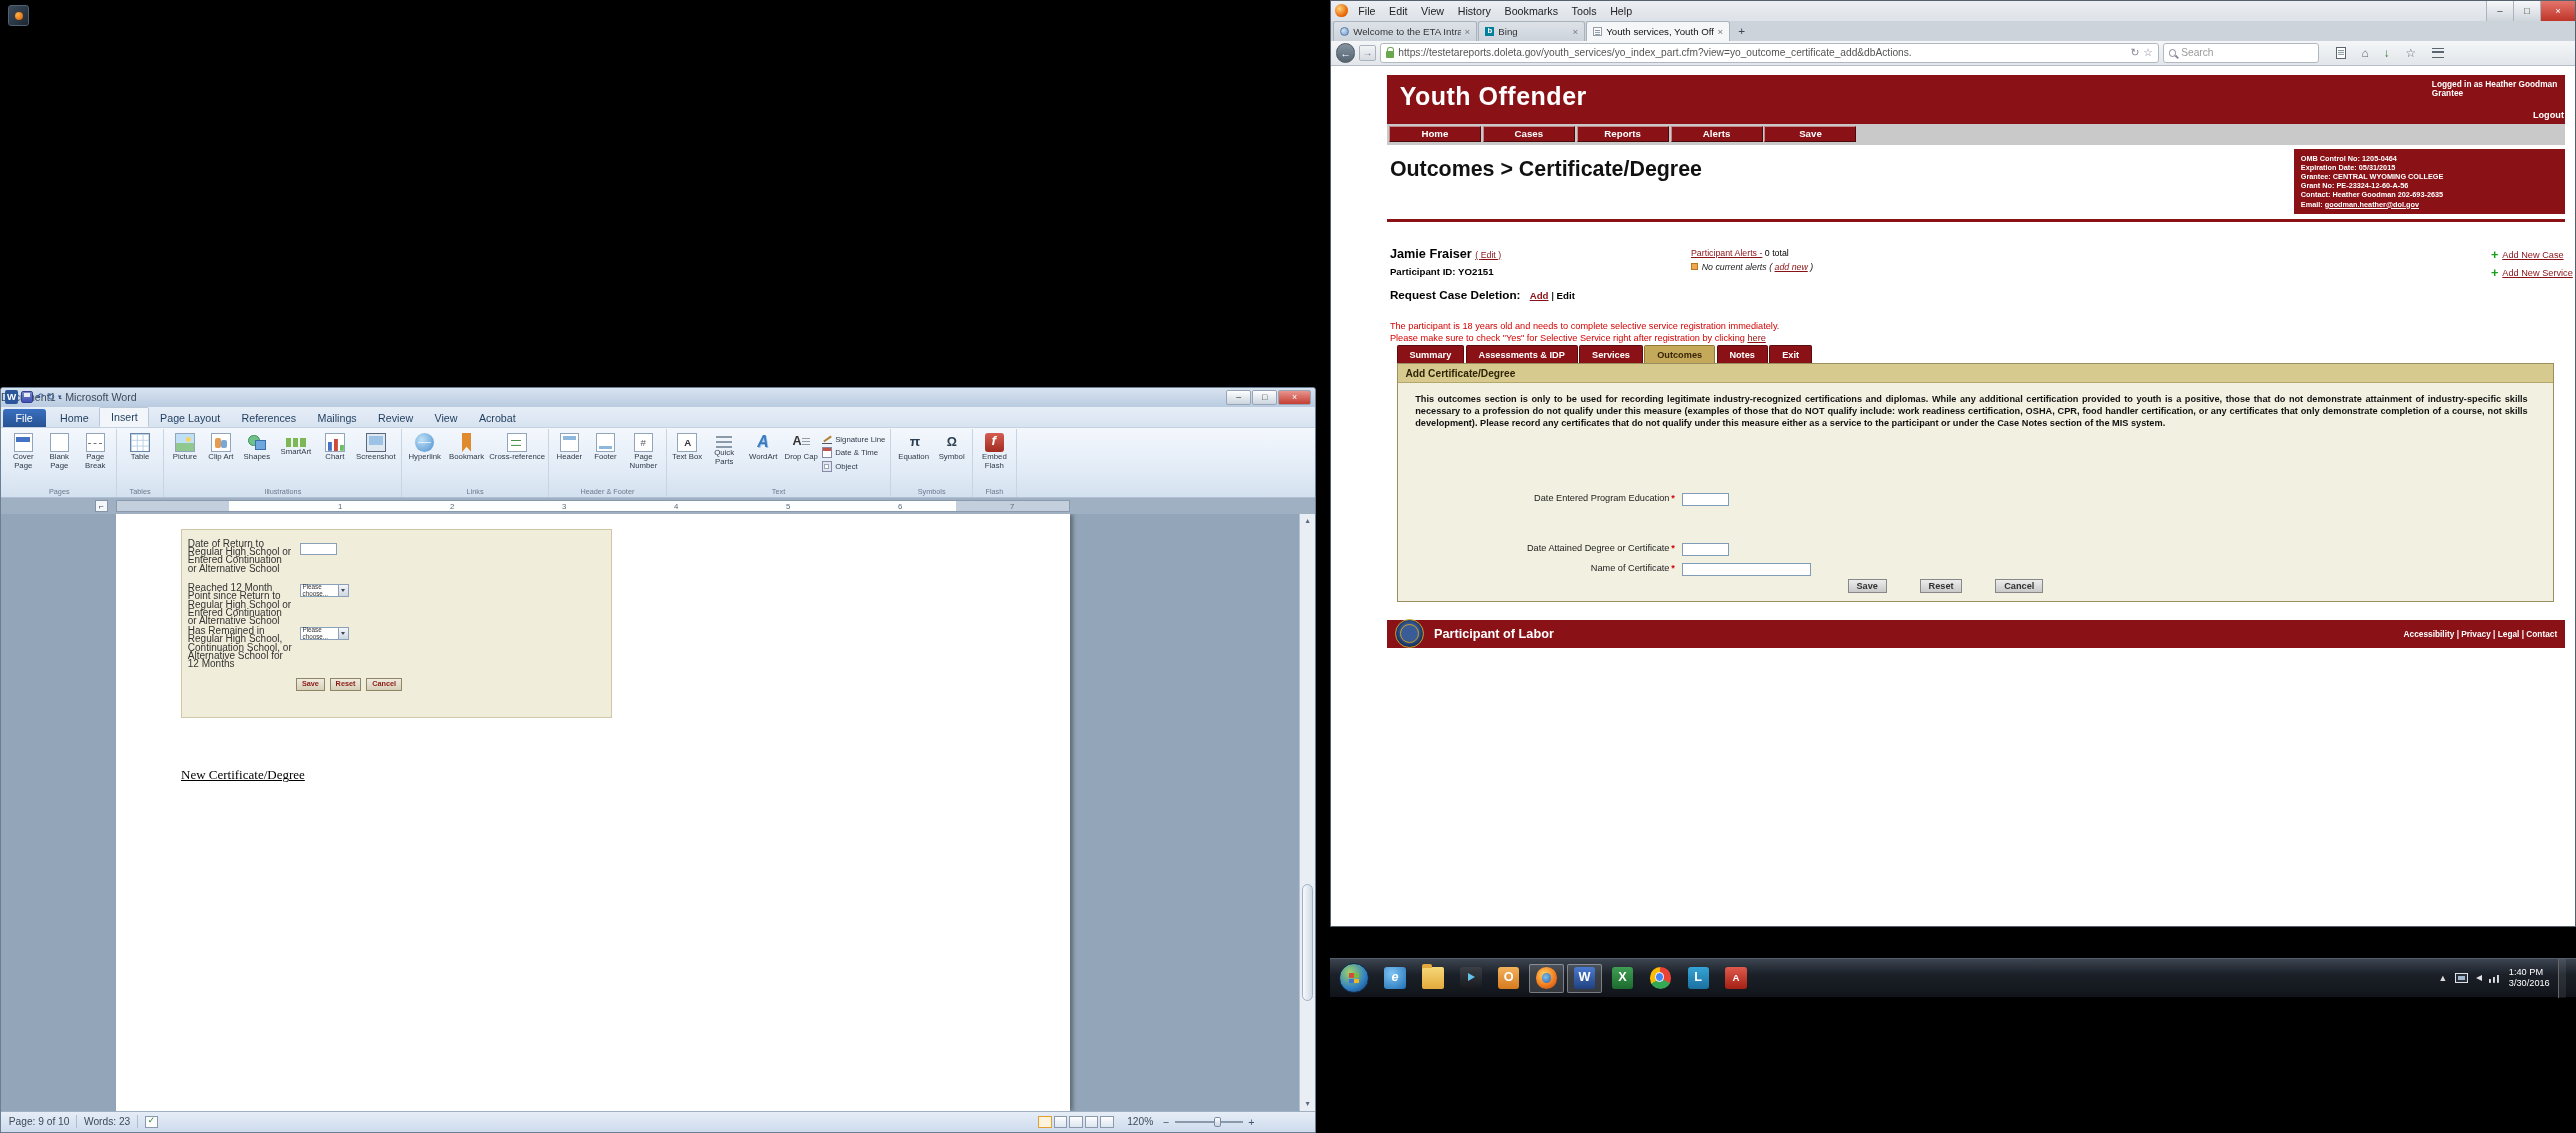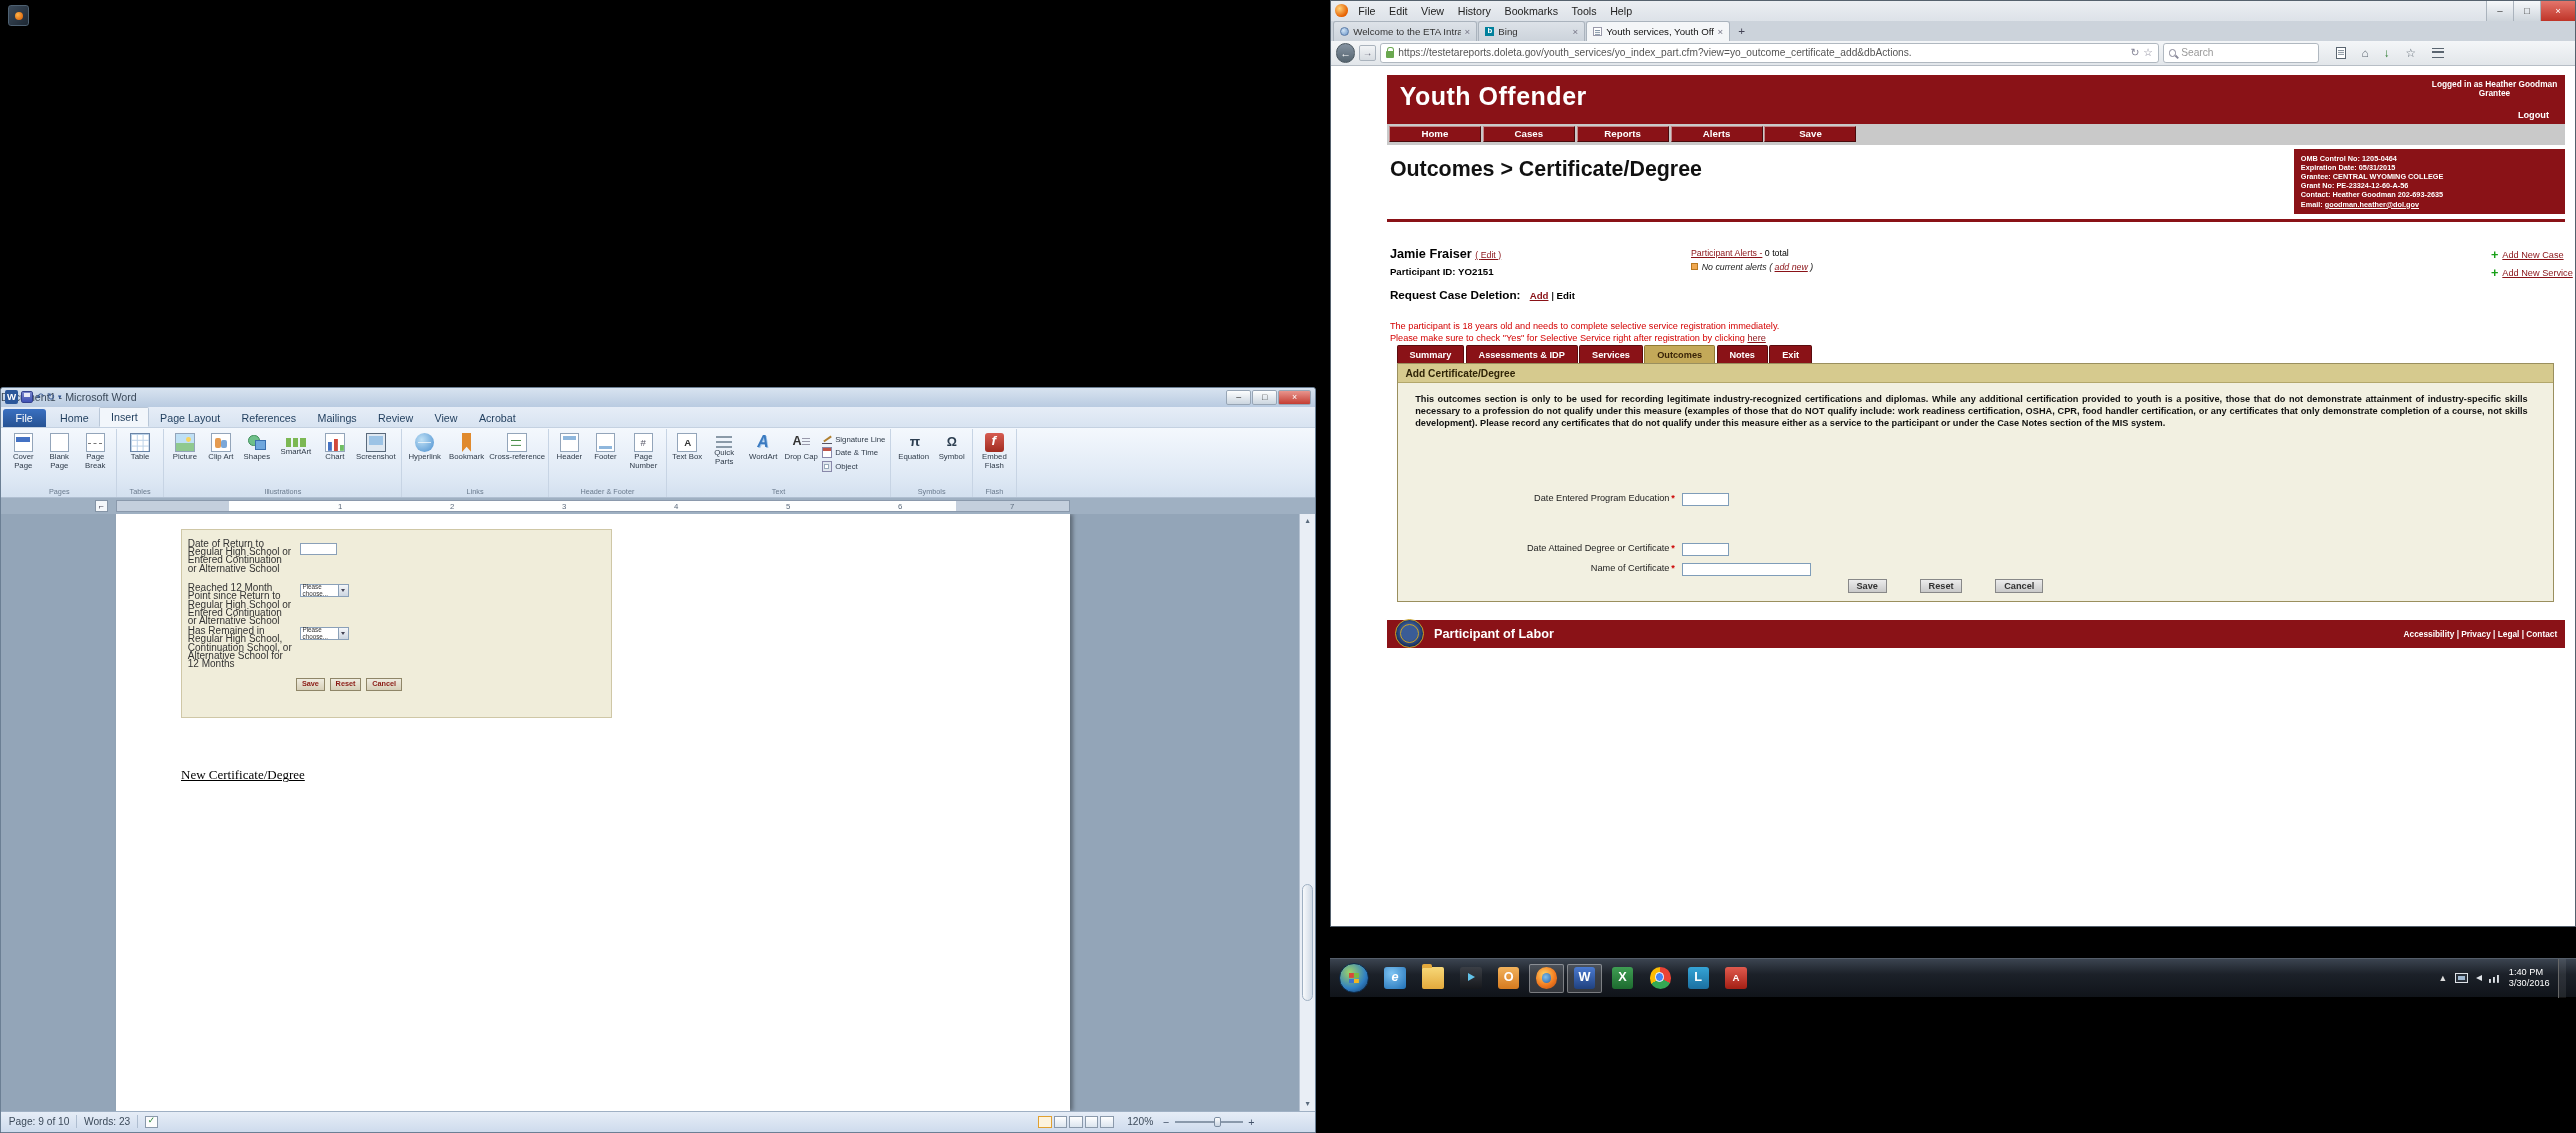--- a/index.html
+++ b/index.html
@@ -146,22 +146,22 @@
 .clipb{width:9.7px;height:11.7px;background:#fff;border:1px solid #5a6570;position:relative;}
 .clipb::after{content:"";position:absolute;left:1px;right:1px;top:1.9px;height:1px;background:#8a95a0;box-shadow:0 1.9px 0 #8a95a0,0 3.9px 0 #8a95a0;}
 .hamb{width:12.7px;height:9.7px;border-top:1.9px solid #5a6570;border-bottom:1.9px solid #5a6570;position:relative;}
 .hamb::after{content:"";position:absolute;left:0;right:0;top:1.9px;height:1.9px;background:#5a6570;}
 .ff-content{flex:1;background:#fff;position:relative;overflow:hidden;}
 
 
 .yo-page{position:absolute;left:56px;top:8.8px;width:1178px;height:849px;}
 .yo-banner{position:absolute;top:0;left:0;right:0;height:49px;background:#8a1217;}
 .brand{position:absolute;left:12.7px;top:7.8px;color:#fff;font-size:25px;font-weight:bold;letter-spacing:0.5px;}
-.liu{position:absolute;right:7.8px;top:4.9px;text-align:center;color:#fff;font-size:8.3px;font-weight:bold;line-height:9.7px;}
-.logout{position:absolute;right:16px;bottom:3.9px;color:#fff;font-size:9.2px;font-weight:bold;}
+.liu{position:absolute;right:7.8px;top:4.9px;text-align:left;color:#fff;font-size:8.3px;font-weight:bold;line-height:9.7px;}
+.logout{position:absolute;right:1px;bottom:3.9px;color:#fff;font-size:9.2px;font-weight:bold;}
 .yo-nav{position:absolute;top:49px;left:0;right:0;height:21.4px;background:#c9c9c9;padding:1.9px 0 0 1.9px;display:flex;gap:1.9px;}
 .nav-btn{width:92px;height:16.6px;background:#8a1217;border:1px solid;border-color:#c4888a #4a0a0c #4a0a0c #c4888a;color:#fff;font-size:9.7px;font-weight:bold;text-align:center;line-height:14.6px;}
 .yo-title{position:absolute;left:2.9px;top:82px;font-size:21.4px;font-weight:bold;color:#111;}
 .omb{position:absolute;right:0;top:74px;width:271px;background:#8a1217;color:#fff;font-size:7.3px;font-weight:bold;line-height:9.2px;padding:4.9px 6.8px;}
 .omb .u{text-decoration:underline;}
 .yo-rule{position:absolute;top:144px;left:0;right:0;height:2.9px;background:#8a1217;}
 .p-name{position:absolute;left:2.9px;top:172px;font-size:12.7px;font-weight:bold;color:#000;}
 .p-edit{font-size:8.8px;font-weight:normal;color:#8a1217;text-decoration:underline;}
 .lnk{color:#8a1217;text-decoration:underline;}
 .p-id{position:absolute;left:2.9px;top:191px;font-size:9.7px;font-weight:bold;color:#000;}

